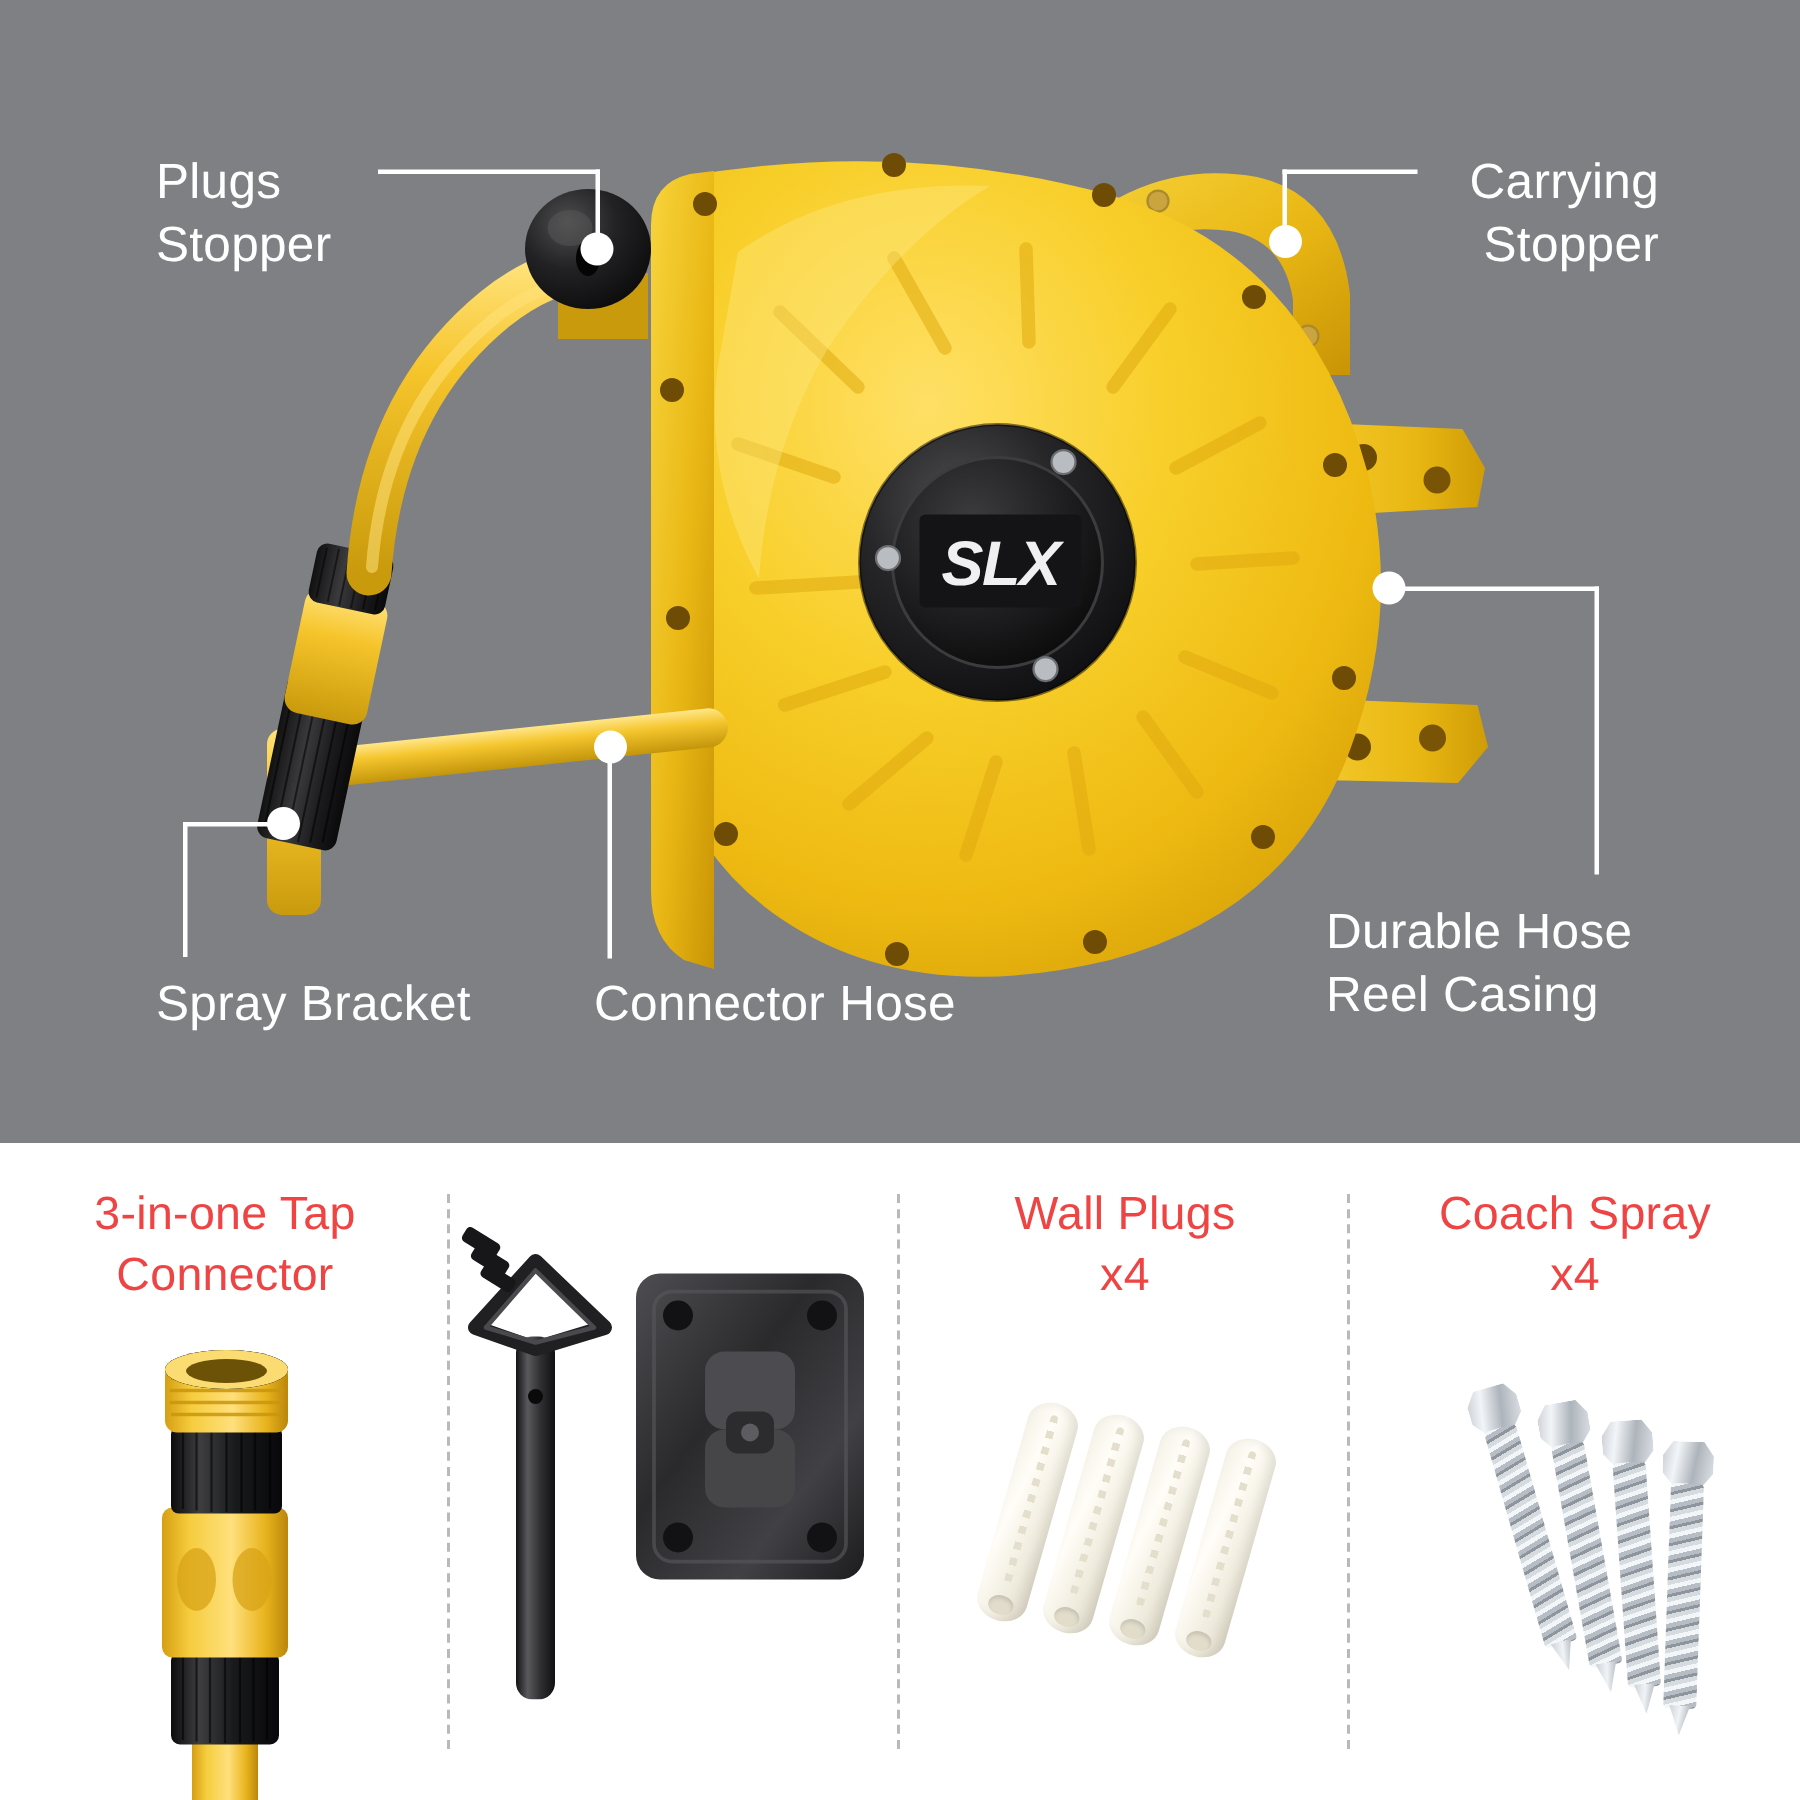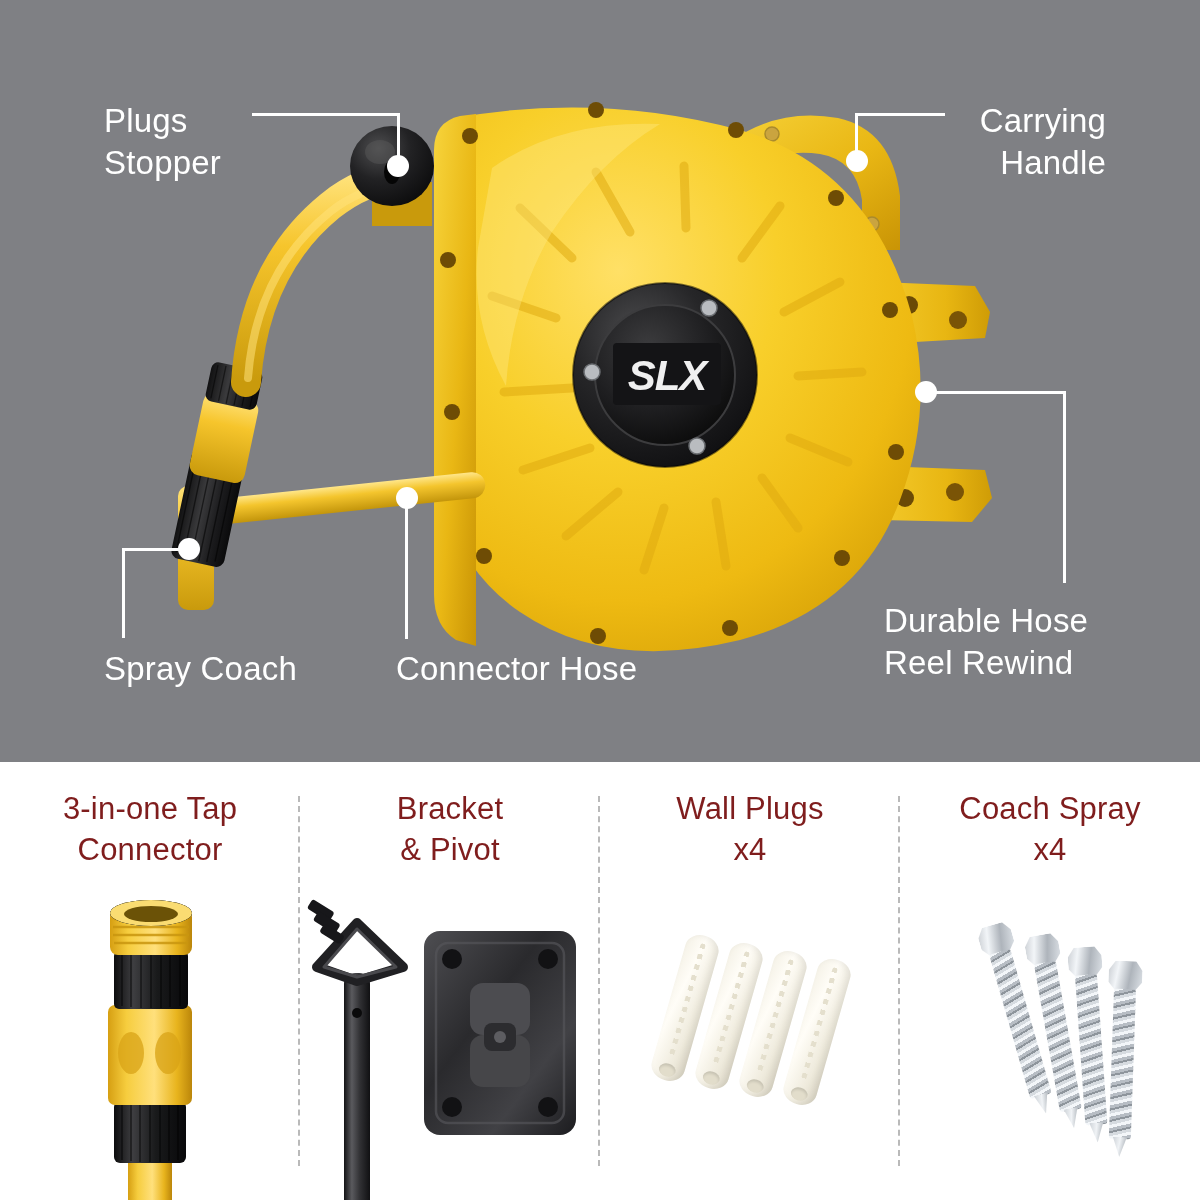--- a/index.html
+++ b/index.html
@@ -50,21 +50,21 @@
     flex-direction:column;
     align-items:center;
     padding-top:27px;
   }
   .acc-divider {
     position:absolute; top:34px; right:0; width:0;
     height:370px;
     border-left:2px dashed #b9b9b9;
   }
   .acc-label {
-    color:#7f1d1d;
+    color:#ef4444;
     font-size:31px;
     line-height:1.32;
     font-weight:300;
     text-align:center;
     white-space:pre-line;
     letter-spacing:0.2px;
   }
   .acc-art { position:relative; flex:1; width:100%; }
 
   
@@ -290,32 +290,32 @@
       </svg>
     </div>
 
     <div class="callout-text" style="left:104px; top:100px;">Plugs
 Stopper</div>
     <div class="lead-line" style="left:252px; top:113px; width:148px; height:3px;"></div>
     <div class="lead-line" style="left:397px; top:113px; width:3px; height:52px;"></div>
     <div class="lead-dot" style="left:387px; top:155px;"></div>
 
     <div class="callout-text" style="right:94px; top:100px; text-align:right;">Carrying
-Handle</div>
+Stopper</div>
     <div class="lead-line" style="left:855px; top:113px; width:90px; height:3px;"></div>
     <div class="lead-line" style="left:855px; top:113px; width:3px; height:48px;"></div>
     <div class="lead-dot" style="left:846px; top:150px;"></div>
 
     <div class="callout-text" style="left:884px; top:600px;">Durable Hose
-Reel Rewind</div>
+Reel Casing</div>
     <div class="lead-dot" style="left:915px; top:381px;"></div>
     <div class="lead-line" style="left:930px; top:391px; width:136px; height:3px;"></div>
     <div class="lead-line" style="left:1063px; top:391px; width:3px; height:192px;"></div>
 
-    <div class="callout-text" style="left:104px; top:648px;">Spray Coach</div>
+    <div class="callout-text" style="left:104px; top:648px;">Spray Bracket</div>
     <div class="lead-dot" style="left:178px; top:538px;"></div>
     <div class="lead-line" style="left:122px; top:548px; width:58px; height:3px;"></div>
     <div class="lead-line" style="left:122px; top:548px; width:3px; height:90px;"></div>
 
     <div class="callout-text" style="left:396px; top:648px;">Connector Hose</div>
     <div class="lead-dot" style="left:396px; top:487px;"></div>
     <div class="lead-line" style="left:405px; top:497px; width:3px; height:142px;"></div>
   </div>
 
   <div id="accessories">
@@ -379,22 +379,20 @@
           <ellipse cx="151" cy="20" rx="41" ry="13" fill="#f9d košt"></ellipse>
           <ellipse cx="151" cy="20" rx="41" ry="13" fill="#f7d košt"></ellipse>
           <ellipse cx="151" cy="20" rx="41" ry="13" fill="#fadc72"></ellipse>
           <ellipse cx="151" cy="21" rx="27" ry="8" fill="#6b5207"></ellipse>
         </svg>
       </div>
       <div class="acc-divider"></div>
     </div>
 
     <div class="acc-cell">
-      <div class="acc-label">Bracket
-&amp; Pivot</div>
       <div class="acc-art">
         <svg width="300" height="330" viewBox="0 0 300 330" style="position:absolute;left:0;top:14px;">
           <defs>
             <linearGradient id="bpRod" x1="0" y1="0" x2="1" y2="0">
               <stop offset="0%" stop-color="#131315"></stop>
               <stop offset="30%" stop-color="#5a5a5e"></stop>
               <stop offset="62%" stop-color="#303033"></stop>
               <stop offset="100%" stop-color="#101012"></stop>
             </linearGradient>
             <linearGradient id="bpPl" x1="0" y1="0" x2="1" y2="1">

